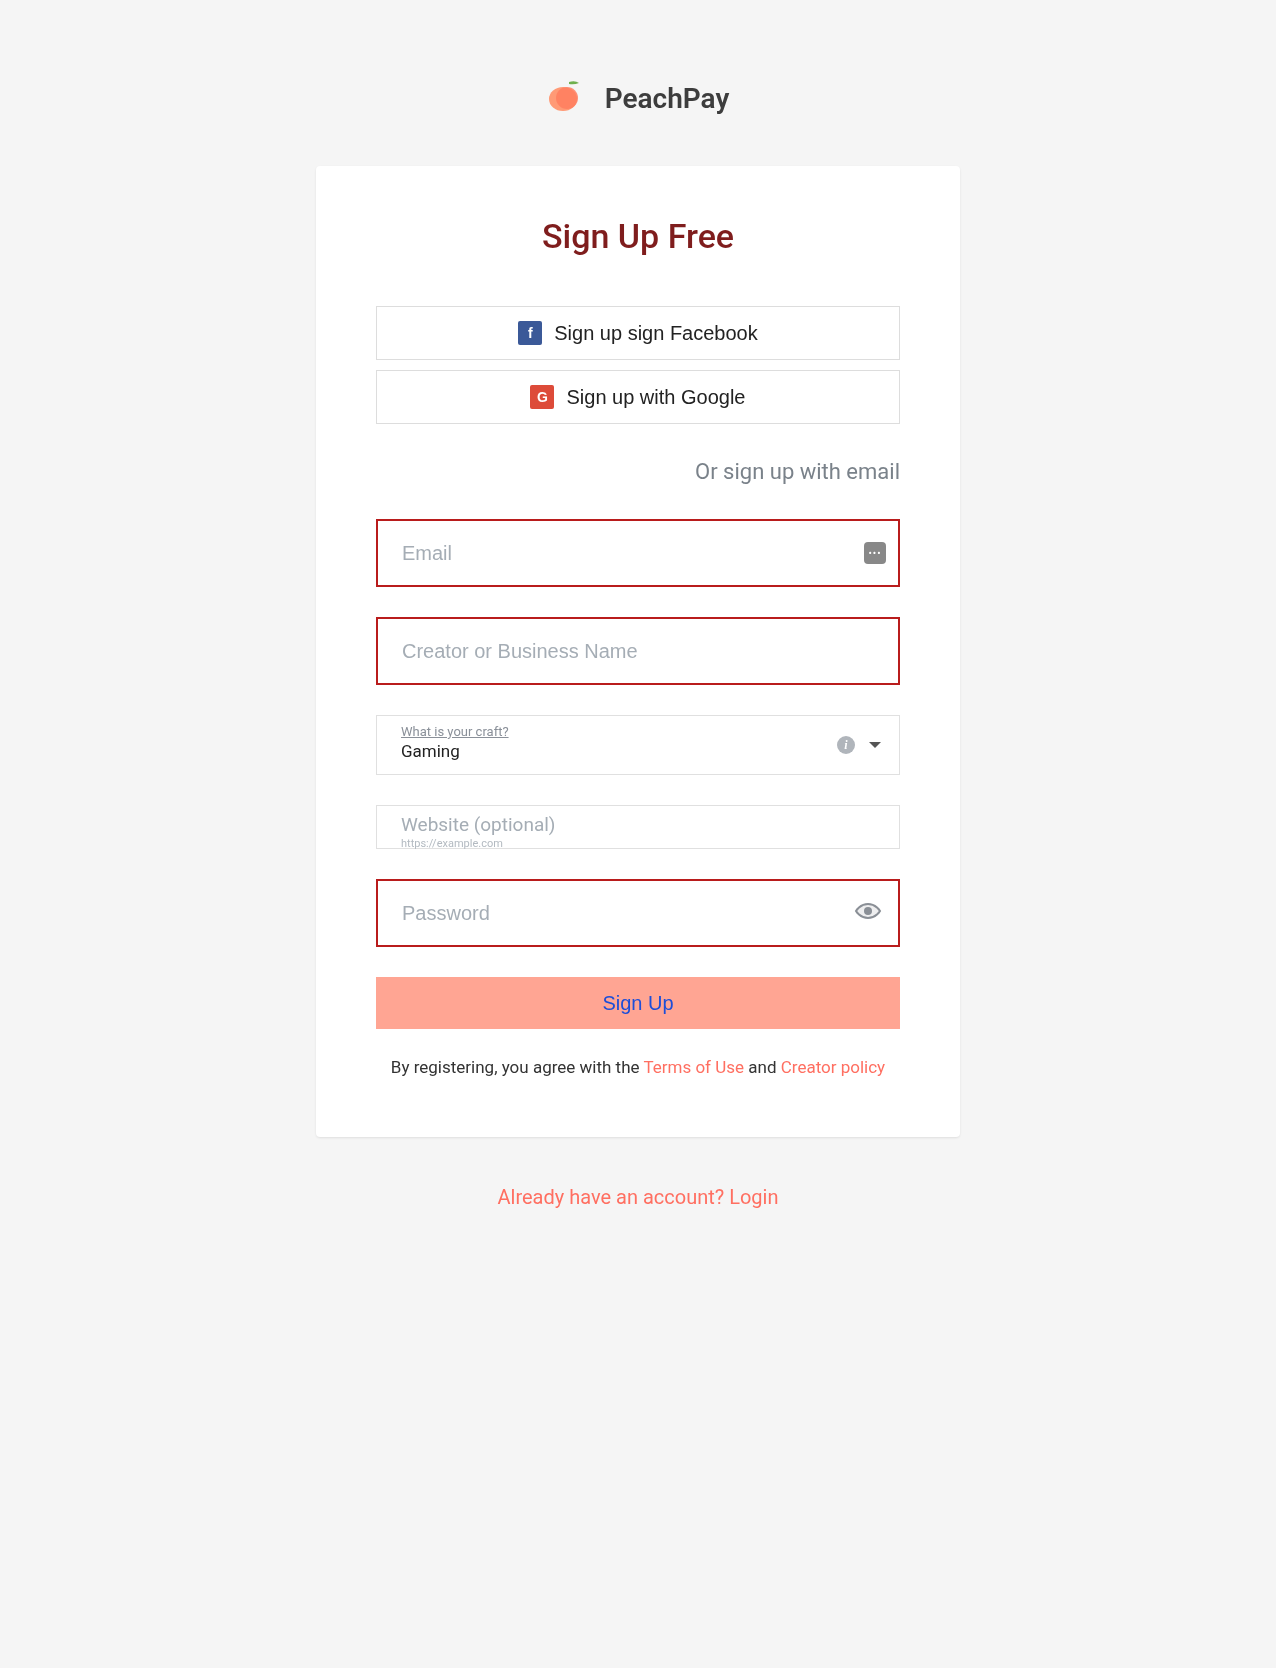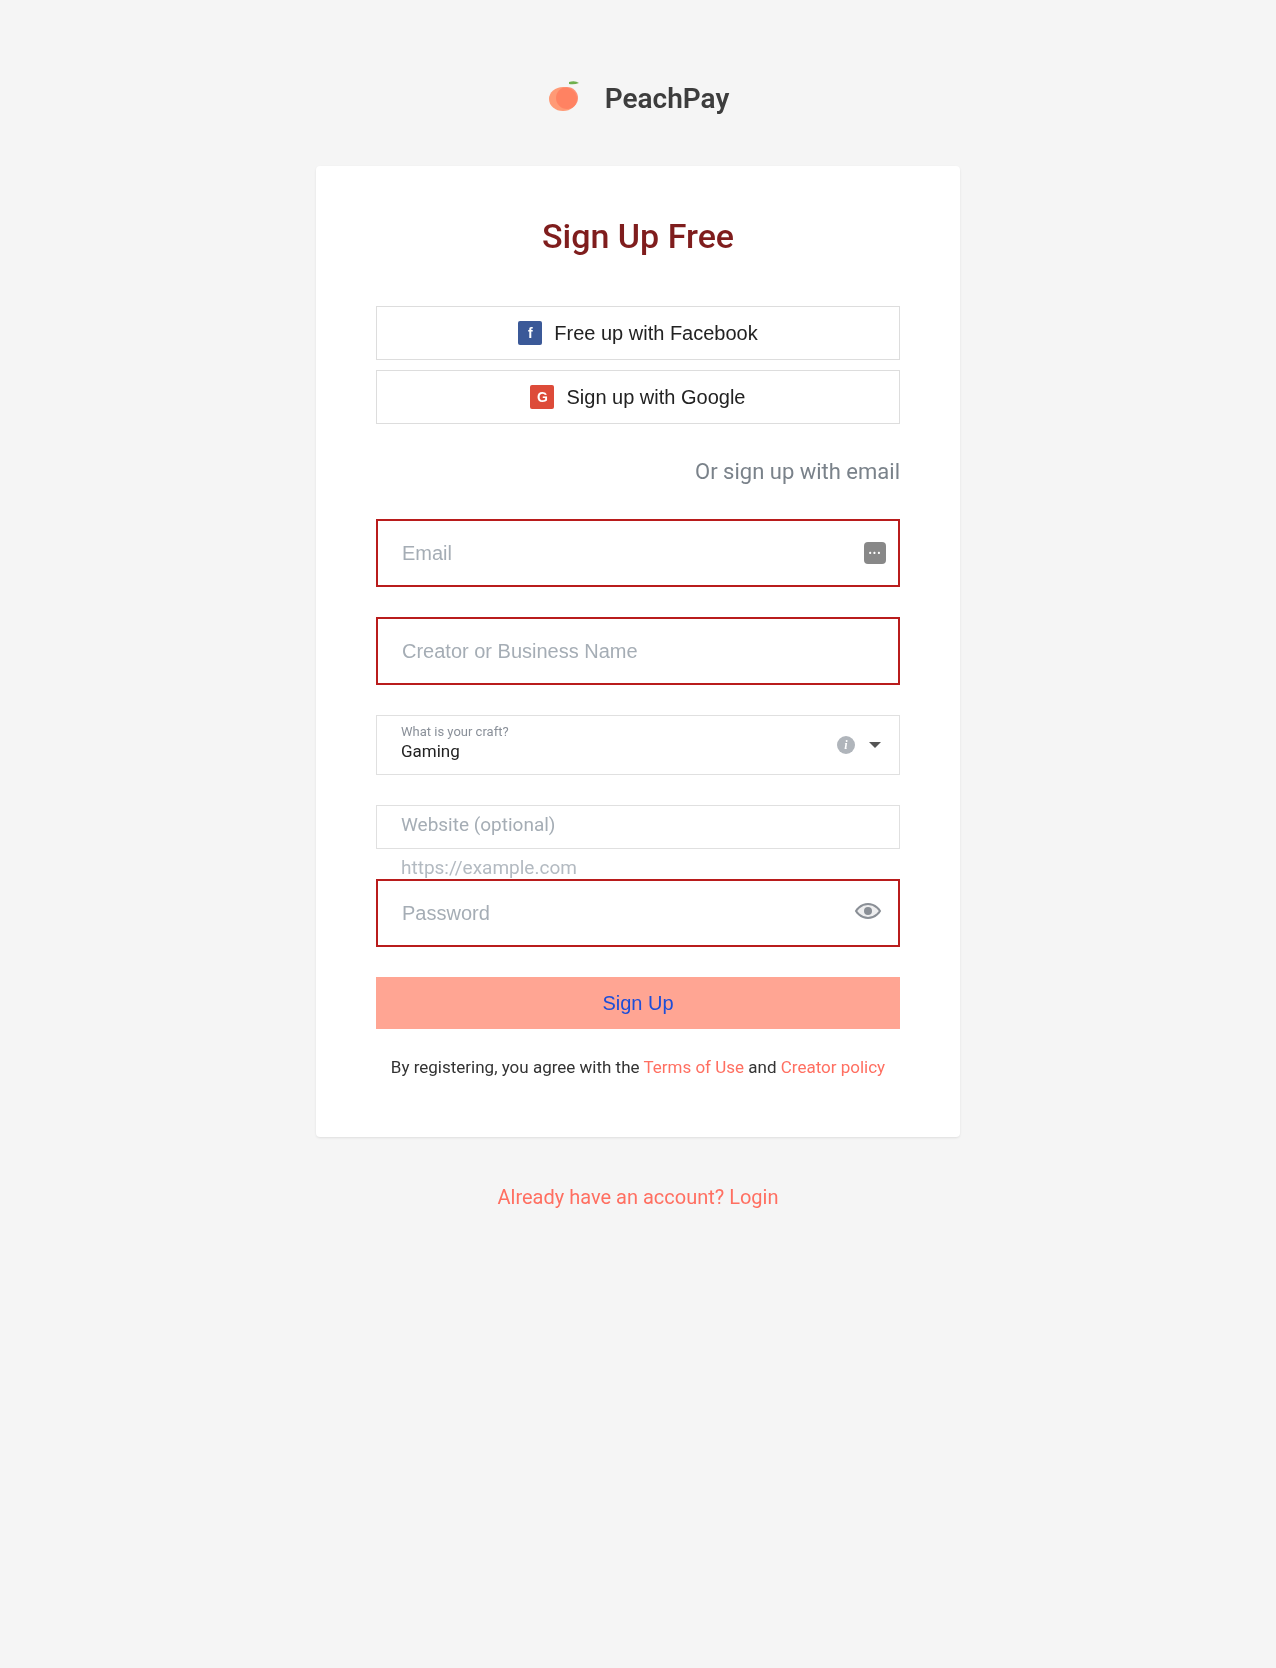--- a/index.html
+++ b/index.html
@@ -119,20 +119,21 @@
       height: 60px;
       padding: 8px 70px 8px 24px;
       margin-bottom: 30px;
       cursor: pointer;
       background: #fff;
     }
     .select-label {
       font-size: 13px;
       color: #8a9099;
       margin-bottom: 2px;
+      text-decoration: underline;
     }
     .select-value {
       font-size: 17px;
       color: #222;
     }
     .select-icons {
       position: absolute;
       right: 18px;
       top: 50%;
       transform: translateY(-50%);
@@ -168,24 +169,23 @@
       padding: 8px 24px;
       margin-bottom: 30px;
       background: #fff;
     }
     .stacked-label {
       font-size: 19px;
       color: #a5adb5;
       line-height: 1.2;
     }
     .stacked-sub {
-      font-size: 19px;
+      font-size: 11px;
       color: #b3bac1;
       line-height: 1.2;
-      margin-top: 20px;
     }
     .eye-icon {
       position: absolute;
       right: 18px;
       top: 50%;
       transform: translateY(-50%);
       color: #8a8f96;
       cursor: pointer;
     }
     .submit-btn {
@@ -228,21 +228,21 @@
       </svg>
     </span>
     <span class="logo-text">PeachPay</span>
   </div>
 
   <div class="card">
     <h1 class="title">Sign Up Free</h1>
 
     <button class="social-btn">
       <span class="social-icon fb-icon">f</span>
-      <span>Free up with Facebook</span>
+      <span>Sign up sign Facebook</span>
     </button>
 
     <button class="social-btn">
       <span class="social-icon google-icon">G</span>
       <span>Sign up with Google</span>
     </button>
 
 
     <div class="divider-text">Or sign up with email</div>
 

